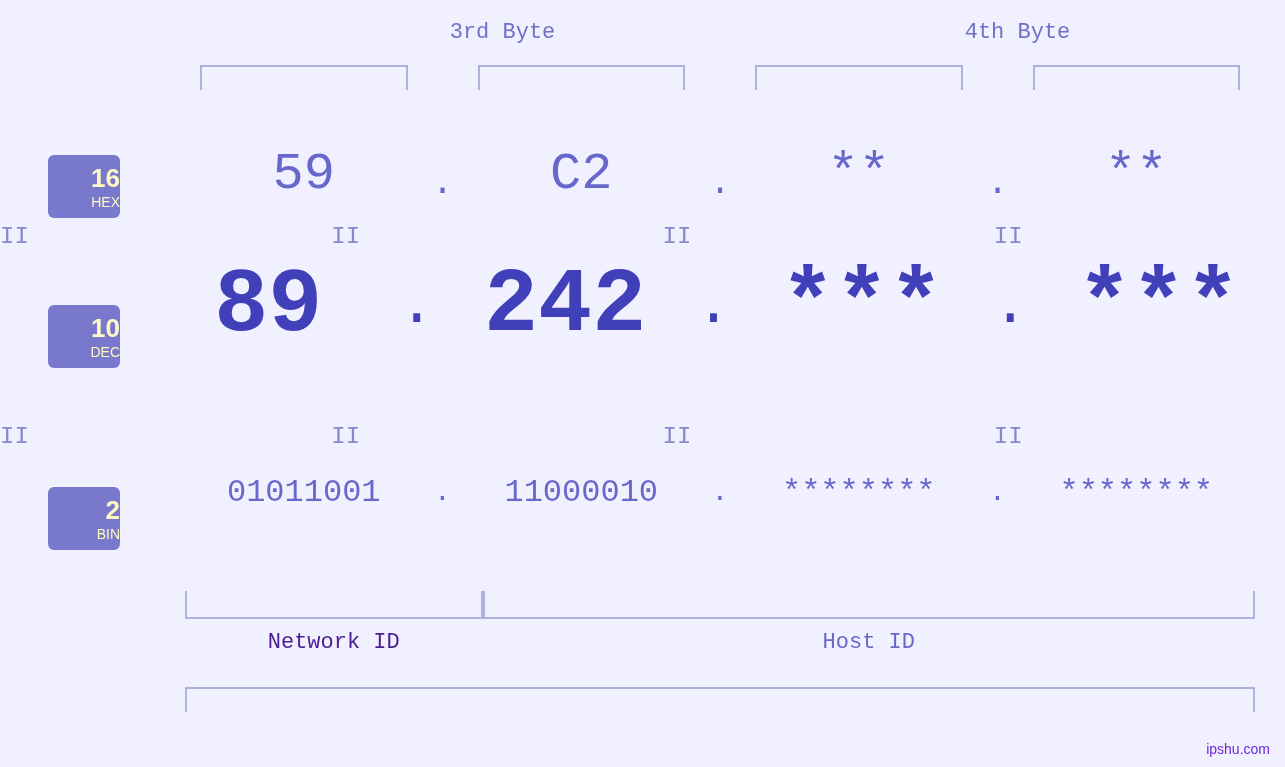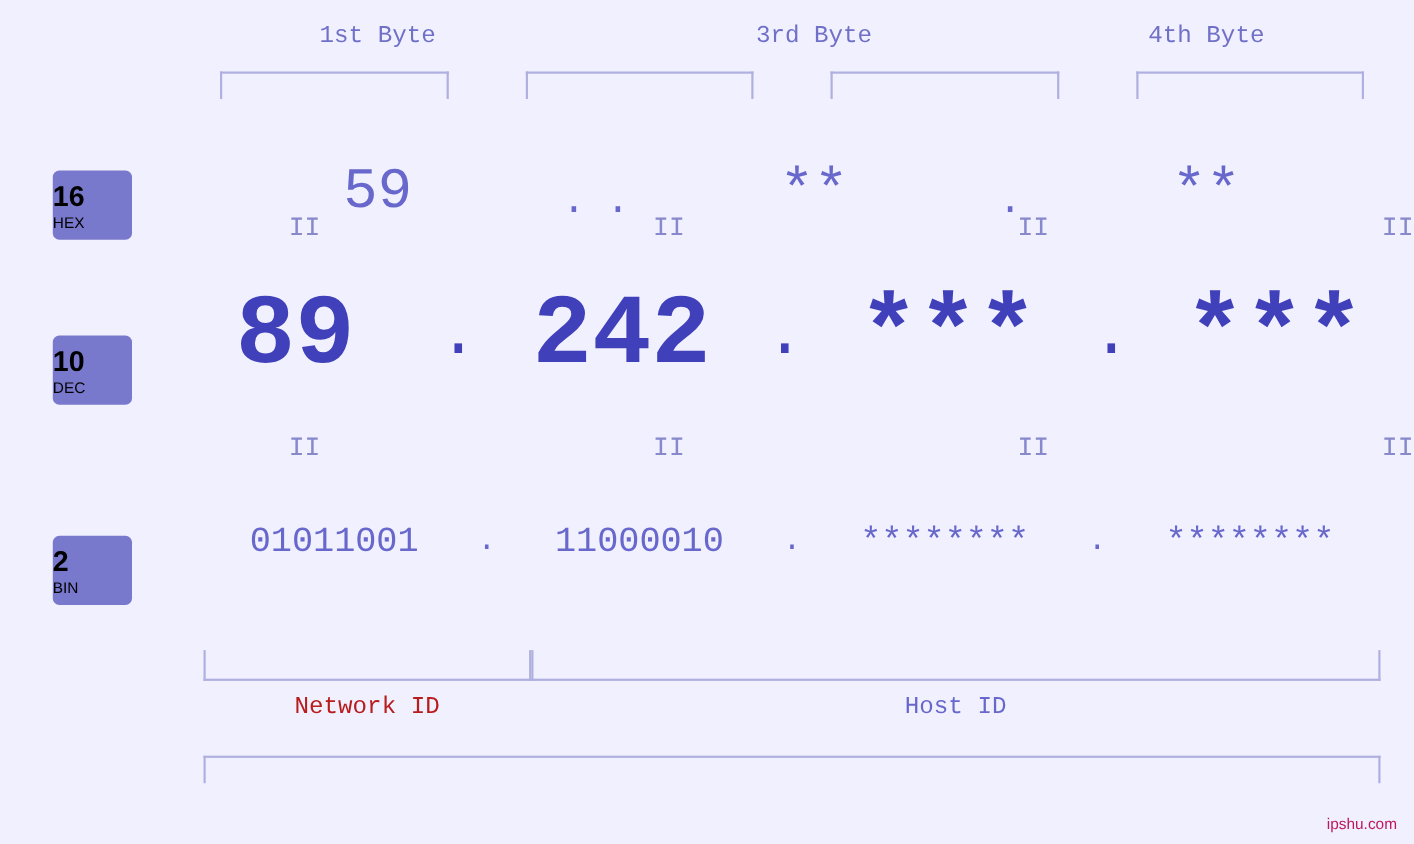--- a/index.html
+++ b/index.html
@@ -41,23 +41,23 @@
     .base-labels {
       position: absolute;
       left: 48px;
       display: flex;
       flex-direction: column;
       gap: 0;
     }
 
     .base-badge {
       background-color: #7878cc;
-      color: #000000;
+      color: #fef9c3;
       border-radius: 6px;
-      text-align: left;
+      text-align: right;
       width: 72px;
       padding: 8px 0;
       font-family: Arial, sans-serif;
     }
 
     .base-badge .base-num {
       font-size: 26px;
       font-weight: bold;
       display: block;
     }
@@ -107,39 +107,40 @@
     
     .equals-row {
       position: absolute;
       left: 0;
       right: 0;
       display: flex;
     }
 
     .equals-cell {
       flex: 1;
-      text-align: right;
+      text-align: left;
       color: #8888cc;
       font-size: 24px;
+      margin-top: 28px;
     }
 
     .equals-sep {
       width: 40px;
       flex-shrink: 0;
     }
 
     .eq-top { top: 195px; }
     .eq-mid { top: 395px; }
 
     
     .watermark {
       position: absolute;
       bottom: 10px;
       right: 15px;
-      color: #be185d;
+      color: #6d28d9;
       font-size: 14px;
       font-family: Arial, sans-serif;
     }
 
     
     .bracket-row {
       position: absolute;
       top: 65px;
       left: 185px;
       right: 30px;
@@ -158,21 +159,20 @@
       width: 40px;
       flex-shrink: 0;
     }
   </style>
 </head>
 <body>
 
 <div class="container">
 
   <div class="byte-headers">
-    <div class="byte-header">1st Byte</div>
     <div style="width:40px;flex-shrink:0;"></div>
     <div style="width:40px;flex-shrink:0;"></div>
     <div class="byte-header">3rd Byte</div>
     <div style="width:40px;flex-shrink:0;"></div>
     <div class="byte-header">4th Byte</div>
   </div>
 
   <div class="bracket-row">
     <div class="byte-bracket"></div>
     <div class="byte-bracket-sep"></div>
@@ -198,20 +198,21 @@
   <div class="base-labels" style="top: 487px;">
     <div class="base-badge">
       <span class="base-num">2</span>
       <span class="base-label">BIN</span>
     </div>
   </div>
 
   <div style="position:absolute; top:145px; left:185px; right:30px; display:flex; align-items:flex-end;">
     <div class="cell hex-value">59</div>
     <div class="cell-dot">.</div>
+    <div class="cell hex-value">C2</div>
     <div class="cell-dot">.</div>
     <div class="cell hex-value">**</div>
     <div class="cell-dot">.</div>
     <div class="cell hex-value">**</div>
   </div>
 
   <div class="equals-row eq-top">
     <div class="equals-cell">II</div>
     <div class="equals-sep"></div>
     <div class="equals-cell">II</div>
@@ -248,20 +249,20 @@
     <div class="cell-dot" style="font-size:28px;">.</div>
     <div class="cell bin-value">********</div>
     <div class="cell-dot" style="font-size:28px;">.</div>
     <div class="cell bin-value">********</div>
   </div>
 
   <div style="position:absolute; bottom:148px; left:185px; width:calc((1285px - 215px) / 4 + 30px); height:28px; border:2px solid #b0b0e0; border-top:none;"></div>
 
   <div style="position:absolute; bottom:148px; left:calc(185px + (1285px - 215px) / 4 + 30px); right:30px; height:28px; border:2px solid #b0b0e0; border-top:none;"></div>
 
-  <div style="position:absolute; bottom:112px; left:185px; width:calc((1285px - 215px) / 4 + 30px); text-align:center; color:#b91c1c; font-size:22px;">Network ID</div>
+  <div style="position:absolute; bottom:112px; left:185px; width:calc((1285px - 215px) / 4 + 30px); text-align:center; color:#4c1d95; font-size:22px;">Network ID</div>
 
   <div style="position:absolute; bottom:112px; left:calc(185px + (1285px - 215px) / 4 + 30px); right:30px; text-align:center; color:#6868cc; font-size:22px;">Host ID</div>
 
   <div style="position:absolute; bottom:55px; left:185px; right:30px; height:25px; border:2px solid #b0b0e0; border-bottom:none;"></div>
 
   <div class="watermark">ipshu.com</div>
 </div>
 
 </body></html>

